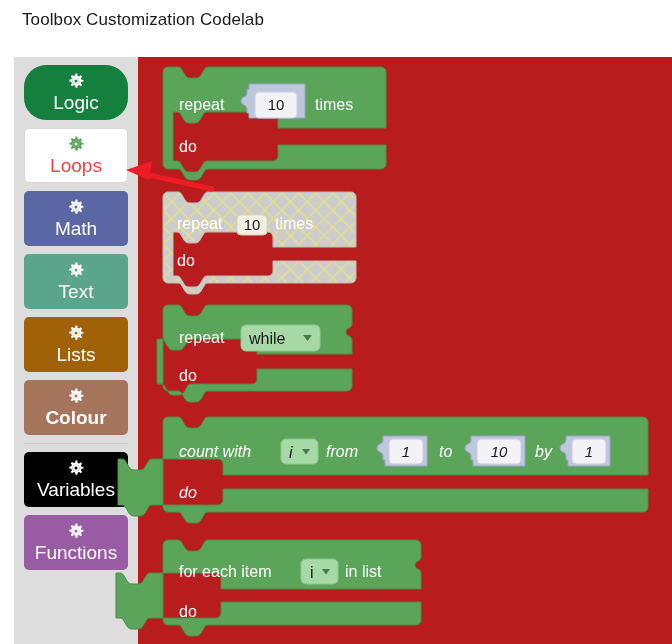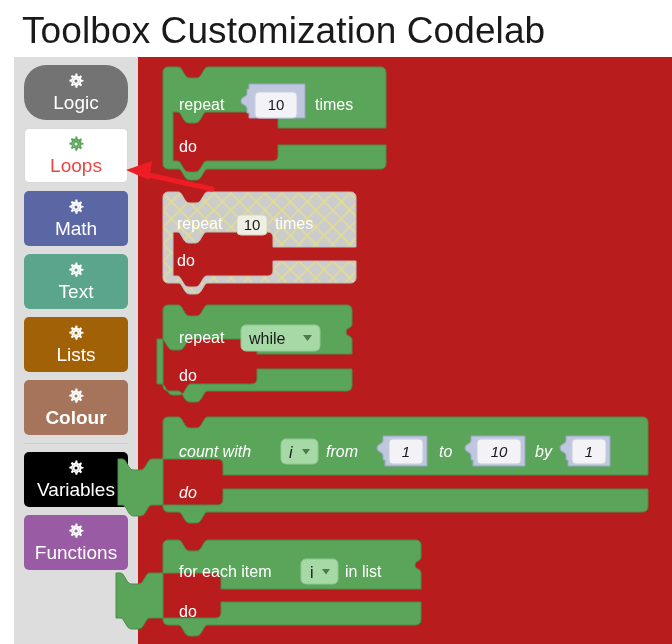--- a/index.html
+++ b/index.html
@@ -13,21 +13,21 @@
   #page {
     position: relative;
     width: 672px; height: 644px;
     background: #ffffff;
   }
 
   
   #page-title {
     position: absolute;
     left: 22px; top: 10px;
-    font-size: 37px;
+    font-size: 17px;
     color: #1a1a1a;
     font-weight: 400;
     letter-spacing: 0.1px;
     white-space: nowrap;
   }
 
   
   #workspace {
     position: absolute;
     left: 14px; top: 57px;
@@ -108,42 +108,42 @@
 </head>
 <body>
 
 <div id="page">
 
   <div id="page-title">Toolbox Customization Codelab</div>
 
   <div id="workspace">
 
     <div id="toolbox">
-        <div class="cat" style="background: #737373; border-radius: 22px;">
+        <div class="cat" style="background: #15803d; border-radius: 22px;">
           <svg class="gear" width="20" height="20" viewBox="0 0 24 24">
             <path fill="#ffffff" d="M12 8.2a3.8 3.8 0 1 0 0 7.6 3.8 3.8 0 0 0 0-7.6zm0 5.6a1.8 1.8 0 1 1 0-3.6 1.8 1.8 0 0 1 0 3.6z"></path>
             <path fill="#ffffff" d="M21 13.1v-2.2l-2.4-.4a6.9 6.9 0 0 0-.7-1.7l1.4-2-1.6-1.6-2 1.4a6.9 6.9 0 0 0-1.7-.7L13.6 3h-2.2l-.4 2.4a6.9 6.9 0 0 0-1.7.7l-2-1.4L5.7 6.3l1.4 2a6.9 6.9 0 0 0-.7 1.7L4 10.4v2.2l2.4.4c.16.6.4 1.17.7 1.7l-1.4 2 1.6 1.6 2-1.4c.53.3 1.1.54 1.7.7l.4 2.4h2.2l.4-2.4c.6-.16 1.17-.4 1.7-.7l2 1.4 1.6-1.6-1.4-2c.3-.53.54-1.1.7-1.7l2.4-.4zM12 16a4 4 0 1 1 0-8 4 4 0 0 1 0 8z"></path>
           </svg>
           <span class="cat-label">Logic</span>
         </div>
         <div class="cat selected">
           <svg class="gear" width="20" height="20" viewBox="0 0 24 24">
             <path fill="#5ba55b" d="M12 8.2a3.8 3.8 0 1 0 0 7.6 3.8 3.8 0 0 0 0-7.6zm0 5.6a1.8 1.8 0 1 1 0-3.6 1.8 1.8 0 0 1 0 3.6z"></path>
             <path fill="#5ba55b" d="M21 13.1v-2.2l-2.4-.4a6.9 6.9 0 0 0-.7-1.7l1.4-2-1.6-1.6-2 1.4a6.9 6.9 0 0 0-1.7-.7L13.6 3h-2.2l-.4 2.4a6.9 6.9 0 0 0-1.7.7l-2-1.4L5.7 6.3l1.4 2a6.9 6.9 0 0 0-.7 1.7L4 10.4v2.2l2.4.4c.16.6.4 1.17.7 1.7l-1.4 2 1.6 1.6 2-1.4c.53.3 1.1.54 1.7.7l.4 2.4h2.2l.4-2.4c.6-.16 1.17-.4 1.7-.7l2 1.4 1.6-1.6-1.4-2c.3-.53.54-1.1.7-1.7l2.4-.4zM12 16a4 4 0 1 1 0-8 4 4 0 0 1 0 8z"></path>
           </svg>
           <span class="cat-label">Loops</span>
         </div>
         <div class="cat" style="background: rgb(91, 103, 165);">
           <svg class="gear" width="20" height="20" viewBox="0 0 24 24">
             <path fill="#ffffff" d="M12 8.2a3.8 3.8 0 1 0 0 7.6 3.8 3.8 0 0 0 0-7.6zm0 5.6a1.8 1.8 0 1 1 0-3.6 1.8 1.8 0 0 1 0 3.6z"></path>
             <path fill="#ffffff" d="M21 13.1v-2.2l-2.4-.4a6.9 6.9 0 0 0-.7-1.7l1.4-2-1.6-1.6-2 1.4a6.9 6.9 0 0 0-1.7-.7L13.6 3h-2.2l-.4 2.4a6.9 6.9 0 0 0-1.7.7l-2-1.4L5.7 6.3l1.4 2a6.9 6.9 0 0 0-.7 1.7L4 10.4v2.2l2.4.4c.16.6.4 1.17.7 1.7l-1.4 2 1.6 1.6 2-1.4c.53.3 1.1.54 1.7.7l.4 2.4h2.2l.4-2.4c.6-.16 1.17-.4 1.7-.7l2 1.4 1.6-1.6-1.4-2c.3-.53.54-1.1.7-1.7l2.4-.4zM12 16a4 4 0 1 1 0-8 4 4 0 0 1 0 8z"></path>
           </svg>
           <span class="cat-label">Math</span>
         </div>
-        <div class="cat" style="background: rgb(91, 165, 140); border-radius: 6px;">
+        <div class="cat" style="background: rgb(91, 165, 140);">
           <svg class="gear" width="20" height="20" viewBox="0 0 24 24">
             <path fill="#ffffff" d="M12 8.2a3.8 3.8 0 1 0 0 7.6 3.8 3.8 0 0 0 0-7.6zm0 5.6a1.8 1.8 0 1 1 0-3.6 1.8 1.8 0 0 1 0 3.6z"></path>
             <path fill="#ffffff" d="M21 13.1v-2.2l-2.4-.4a6.9 6.9 0 0 0-.7-1.7l1.4-2-1.6-1.6-2 1.4a6.9 6.9 0 0 0-1.7-.7L13.6 3h-2.2l-.4 2.4a6.9 6.9 0 0 0-1.7.7l-2-1.4L5.7 6.3l1.4 2a6.9 6.9 0 0 0-.7 1.7L4 10.4v2.2l2.4.4c.16.6.4 1.17.7 1.7l-1.4 2 1.6 1.6 2-1.4c.53.3 1.1.54 1.7.7l.4 2.4h2.2l.4-2.4c.6-.16 1.17-.4 1.7-.7l2 1.4 1.6-1.6-1.4-2c.3-.53.54-1.1.7-1.7l2.4-.4zM12 16a4 4 0 1 1 0-8 4 4 0 0 1 0 8z"></path>
           </svg>
           <span class="cat-label">Text</span>
         </div>
         <div class="cat" style="background: #a16207;">
           <svg class="gear" width="20" height="20" viewBox="0 0 24 24">
             <path fill="#ffffff" d="M12 8.2a3.8 3.8 0 1 0 0 7.6 3.8 3.8 0 0 0 0-7.6zm0 5.6a1.8 1.8 0 1 1 0-3.6 1.8 1.8 0 0 1 0 3.6z"></path>
             <path fill="#ffffff" d="M21 13.1v-2.2l-2.4-.4a6.9 6.9 0 0 0-.7-1.7l1.4-2-1.6-1.6-2 1.4a6.9 6.9 0 0 0-1.7-.7L13.6 3h-2.2l-.4 2.4a6.9 6.9 0 0 0-1.7.7l-2-1.4L5.7 6.3l1.4 2a6.9 6.9 0 0 0-.7 1.7L4 10.4v2.2l2.4.4c.16.6.4 1.17.7 1.7l-1.4 2 1.6 1.6 2-1.4c.53.3 1.1.54 1.7.7l.4 2.4h2.2l.4-2.4c.6-.16 1.17-.4 1.7-.7l2 1.4 1.6-1.6-1.4-2c.3-.53.54-1.1.7-1.7l2.4-.4zM12 16a4 4 0 1 1 0-8 4 4 0 0 1 0 8z"></path>

